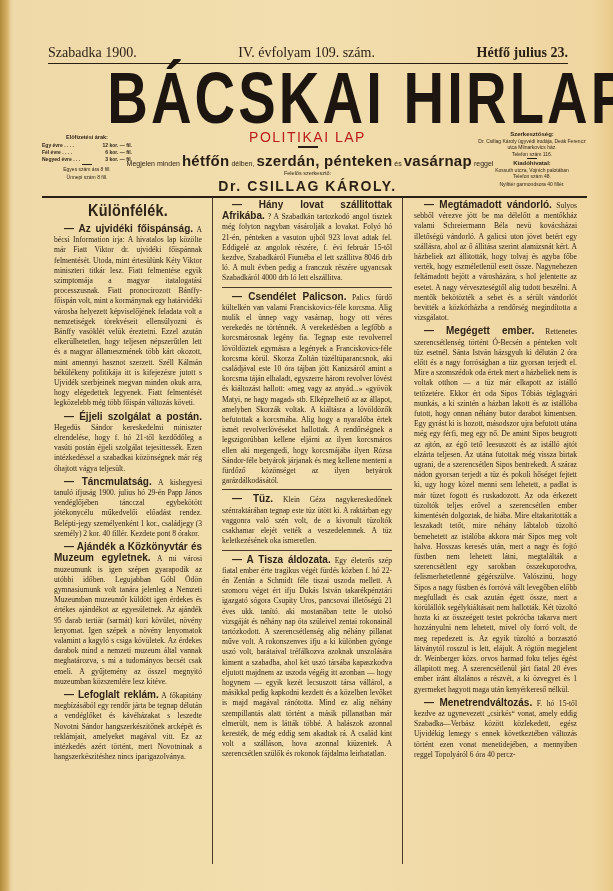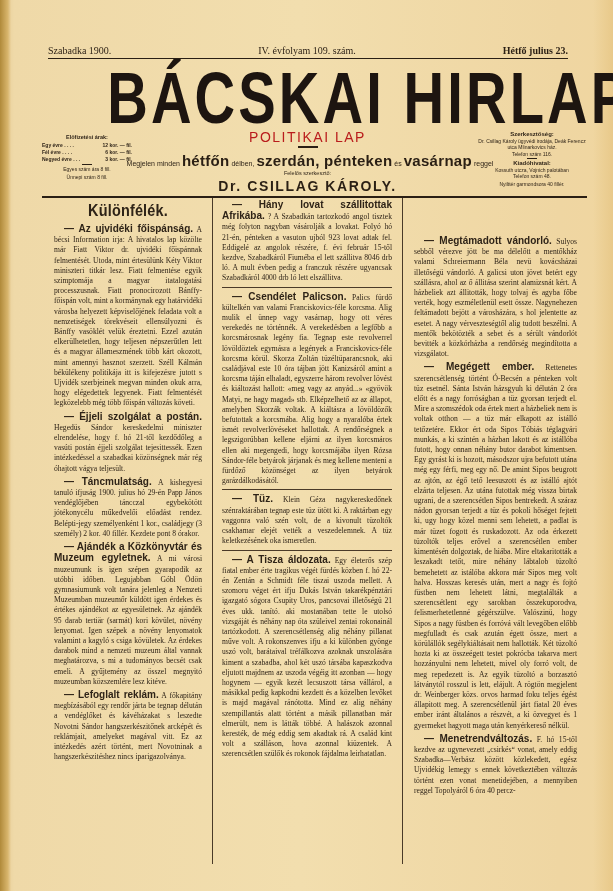--- a/index.html
+++ b/index.html
@@ -18,21 +18,21 @@
     position: absolute; left: 0; top: 0; width: 11px; height: 891px;
     background: linear-gradient(90deg, #b08a3a, #d8b56c 70%, rgba(0,0,0,0));
   }
   .rightedge {
     position: absolute; right: 0; top: 0; width: 20px; height: 891px;
     background: linear-gradient(90deg, rgba(0,0,0,0), #e8c98a);
   }
   .topline {
     position: absolute; left: 48px; top: 45px; width: 520px;
     display: flex; justify-content: space-between; align-items: flex-end;
-    font-size: 10px; font-family: "Liberation Serif", serif;
+    font-size: 14px; font-family: "Liberation Serif", serif;
     border-bottom: 1.5px solid #2a1f14; padding-bottom: 2px;
   }
   .topline span { font-weight: normal; }
   .topline .date { font-weight: bold; }
   .masthead {
     position: absolute; left: 50px; top: 62px; width: 520px; text-align: center;
     font-family: "Liberation Sans", sans-serif; font-weight: bold;
     font-size: 72px; letter-spacing: 4px; line-height: 72px;
     color: #1d1510;
     transform: scaleX(0.78); transform-origin: center top;
@@ -74,21 +74,21 @@
   .hrule {
     position: absolute; left: 42px; top: 196px; width: 545px; height: 2px; background: #2a1f14;
   }
   .col {
     position: absolute; top: 200px;
     font-family: "Liberation Serif", serif; font-size: 7.6px; line-height: 10.2px;
     text-align: justify; color: #2e2317;
   }
   .col1 { left: 54px; width: 148px; }
   .col2 { left: 222px; width: 170px; }
-  .col3 { left: 414px; width: 163px; margin-top: 36px; }
+  .col3 { left: 414px; width: 163px; }
   .vrule { position: absolute; top: 198px; width: 1px; background: #4a3a28; }
   .vr1 { left: 212px; height: 666px; }
   .vr2 { left: 402px; height: 666px; }
   .section-title {
     text-align: center; font-family: "Liberation Sans", sans-serif; font-weight: bold;
     font-size: 17px; line-height: 22px; margin: 0 0 2px 0; letter-spacing: 0.2px;
     transform: scaleX(0.85);
   }
   .art { margin: 0 0 3px 0; text-indent: 10px; }
   .art .hd { font-family: "Liberation Sans", sans-serif; font-weight: bold; font-size: 10px; }

